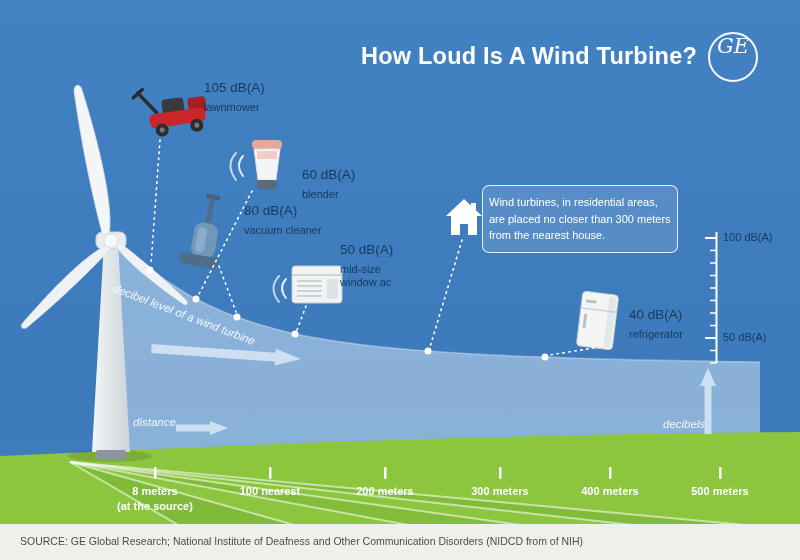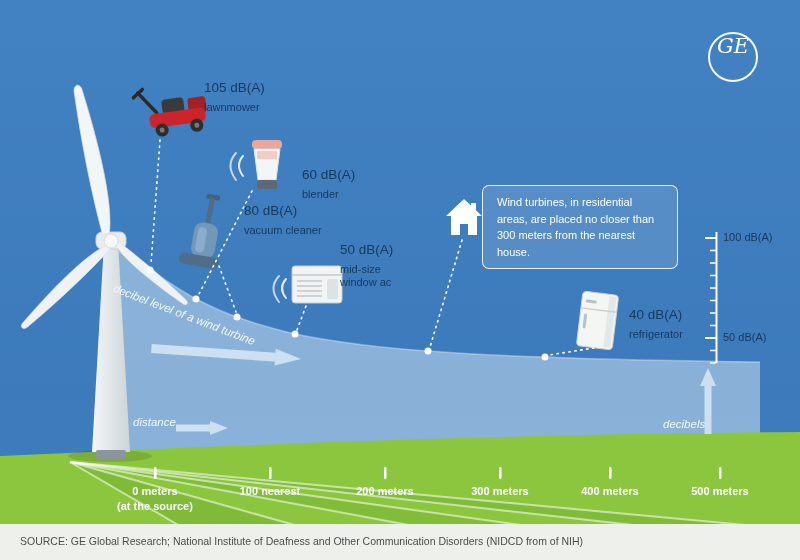--- a/index.html
+++ b/index.html
@@ -9,21 +9,21 @@
          font-family:"Liberation Sans",sans-serif}
   svg.scene{position:absolute;left:0;top:0}
   .abs{position:absolute}
   .title{color:#fff;font-weight:bold;font-size:23.5px;letter-spacing:.2px;text-align:right;width:400px;white-space:nowrap}
   .ge-logo{width:50px;height:50px;border:2.5px solid rgba(255,255,255,.95);border-radius:50%;
            display:flex;align-items:flex-start;justify-content:center;color:#fff;
            font-family:"DejaVu Serif",serif;font-style:italic;font-size:21px}
   .db{color:#16395c;font-weight:normal;font-size:13.5px;white-space:nowrap}
   .item-name{color:#16395c;font-size:11px;margin-top:6px;line-height:1.2}
   .callout{width:196px;border:1.5px solid rgba(255,255,255,.85);border-radius:7px;
-           background:rgba(255,255,255,.13);color:#fff;font-size:11px;line-height:1.5;padding:8px 14px}
+           background:rgba(255,255,255,.13);color:#fff;font-size:11px;line-height:1.5;padding:8px 6px}
   .ital{color:#f2f7fb;font-style:italic;font-size:11.5px;white-space:nowrap}
   .curve-label{transform:rotate(21deg);transform-origin:left top}
   .ytick{color:#16395c;font-weight:normal;font-size:11px;white-space:nowrap}
   .xtick{width:110px;text-align:center;color:#fff;font-weight:bold;font-size:11px;line-height:1.35}
   .source{color:#4a4f4a;font-size:10.5px;white-space:nowrap}
 </style>
 </head>
 <body>
 
 <div class="stage">
@@ -197,20 +197,21 @@
       <line x1="710" y1="288" x2="716" y2="288" stroke-width="1.5"></line>
       <line x1="710" y1="300.5" x2="716" y2="300.5" stroke-width="1.5"></line>
       <line x1="710" y1="313" x2="716" y2="313" stroke-width="1.5"></line>
       <line x1="710" y1="325.5" x2="716" y2="325.5" stroke-width="1.5"></line>
       <line x1="705" y1="338" x2="716" y2="338" stroke-width="2"></line>
       <line x1="710" y1="350.5" x2="716" y2="350.5" stroke-width="1.5"></line>
       <line x1="710" y1="363" x2="716" y2="363" stroke-width="1.5"></line>
     </g>
   </svg>
 
+  <div class="abs title" style="left:297px;top:43px">How Loud Is A Wind Turbine?</div>
   <div class="abs ge-logo" style="left:708px;top:32px">
     <span>GE</span>
   </div>
 
   <div class="abs" style="left:204px;top:80px">
     <div class="db">105 dB(A)</div>
     <div class="item-name">lawnmower</div>
   </div>
   <div class="abs" style="left:302px;top:167px">
     <div class="db">60 dB(A)</div>
@@ -231,21 +232,21 @@
 
   <div class="abs callout" style="left:482px;top:185px">Wind turbines, in residential areas, are placed no closer than 300 meters from the nearest house.</div>
 
   <div class="abs ital curve-label" style="left:116px;top:282px">decibel level of a wind turbine</div>
   <div class="abs ital" style="left:133px;top:416px">distance</div>
   <div class="abs ital" style="left:663px;top:418px">decibels</div>
   <div class="abs ytick" style="left:723px;top:231px">100 dB(A)</div>
   <div class="abs ytick" style="left:723px;top:331px">50 dB(A)</div>
 
   <div class="abs xtick" style="left:100px;top:484px">
-    <div>0 meters</div>
+    <div>8 meters</div>
     <div class="sub">(at the source)</div>
   </div>
   <div class="abs xtick" style="left:215px;top:484px">
     <div>100 nearest</div>
   </div>
   <div class="abs xtick" style="left:330px;top:484px">
     <div>200 meters</div>
   </div>
   <div class="abs xtick" style="left:445px;top:484px">
     <div>300 meters</div>

